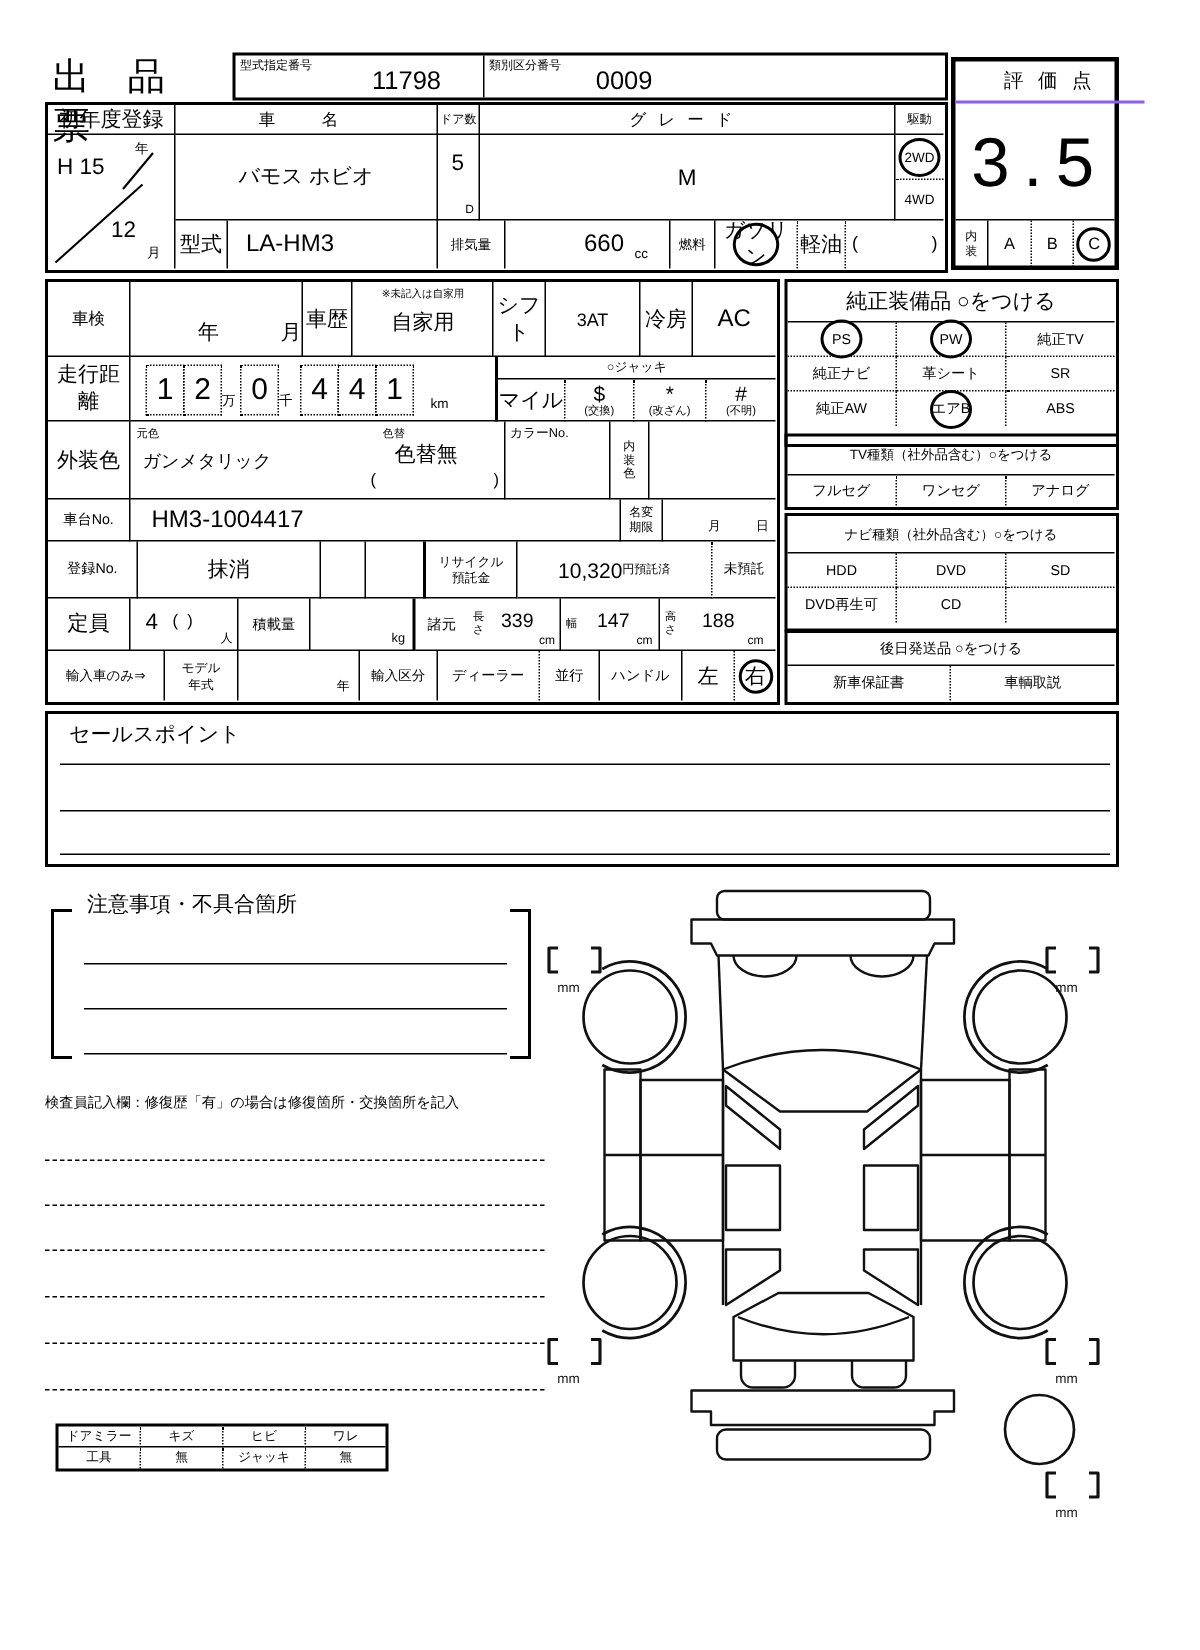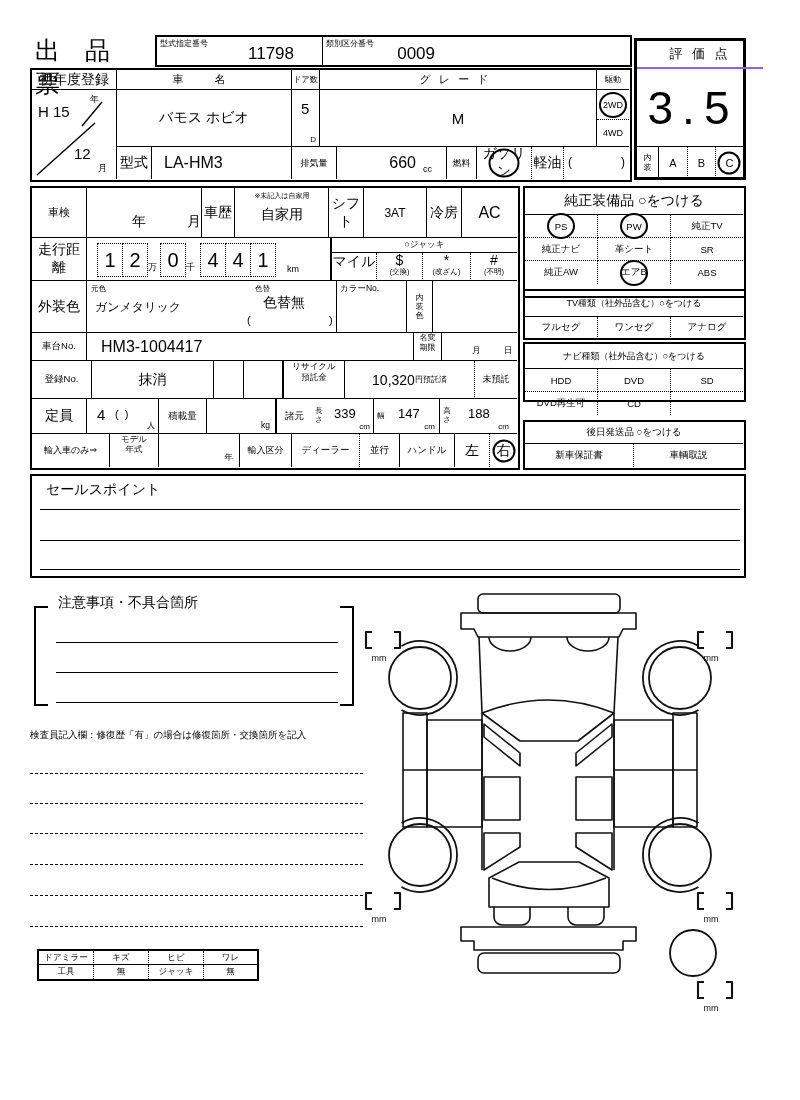--- a/index.html
+++ b/index.html
@@ -1,19 +1,19 @@
 <!DOCTYPE html>
 <html><head>
 <meta charset="utf-8">
 <style>
   html,body{margin:0;padding:0;background:#fff}
   body{width:800px;height:1100px;position:relative;font-family:"Liberation Sans","DejaVu Sans",sans-serif;color:#000}
   .cell,.abs{position:absolute;box-sizing:border-box}
   .ctr{display:flex;align-items:center;justify-content:center;text-align:center}
-  .col{display:flex;flex-direction:column;align-items:center;text-align:center}
+  .col{display:flex;flex-direction:column;align-items:center;justify-content:center;text-align:center}
   .br{border-right:1.4px solid #000}
   .br2{border-right:2.2px solid #000}
   .brd{border-right:1.4px dotted #000}
   .bb{border-bottom:1.4px solid #000}
   .bbd{border-bottom:1.4px dotted #000}
   .box2{border:2px solid #000}
   .box25{border:2.5px solid #000}
   .box3{border:3px solid #000}
   .s8{font-size:8px}.s9{font-size:9px}.s10{font-size:14px}.s11{font-size:11px}
   .s13{font-size:13px}.s14{font-size:14px}.s16{font-size:16px}
@@ -272,21 +272,21 @@
   <div class="eqc" style="left:146px;top:73px;width:72px;height:23px">ABS</div>
 </div>
 
 <div class="abs box25" style="left:523px;top:289px;width:223px;height:51px">
   <div class="abs ctr s9" style="left:0;top:0;width:218px;height:26px;border-bottom:1.3px solid #000">TV種類（社外品含む）○をつける</div>
   <div class="eqc brd" style="left:0;top:26px;width:73px;height:20px">フルセグ</div>
   <div class="eqc brd" style="left:73px;top:26px;width:73px;height:20px">ワンセグ</div>
   <div class="eqc" style="left:146px;top:26px;width:72px;height:20px">アナログ</div>
 </div>
 
-<div class="abs box25" style="left:523px;top:342px;width:223px;height:60px">
+<div class="abs box25" style="left:523px;top:342px;width:223px;height:79px">
   <div class="abs ctr s9" style="left:0;top:0;width:218px;height:25px;border-bottom:1.3px solid #000">ナビ種類（社外品含む）○をつける</div>
   <div class="eqc brd bbd" style="left:0;top:25px;width:73px;height:23px">HDD</div>
   <div class="eqc brd bbd" style="left:73px;top:25px;width:73px;height:23px">DVD</div>
   <div class="eqc bbd" style="left:146px;top:25px;width:72px;height:23px">SD</div>
   <div class="eqc brd" style="left:0;top:48px;width:73px;height:23px">DVD再生可</div>
   <div class="eqc brd" style="left:73px;top:48px;width:73px;height:23px">CD</div>
   <div class="eqc" style="left:146px;top:48px;width:72px;height:23px"></div>
 </div>
 
 <div class="abs box25" style="left:523px;top:420px;width:223px;height:50px">

